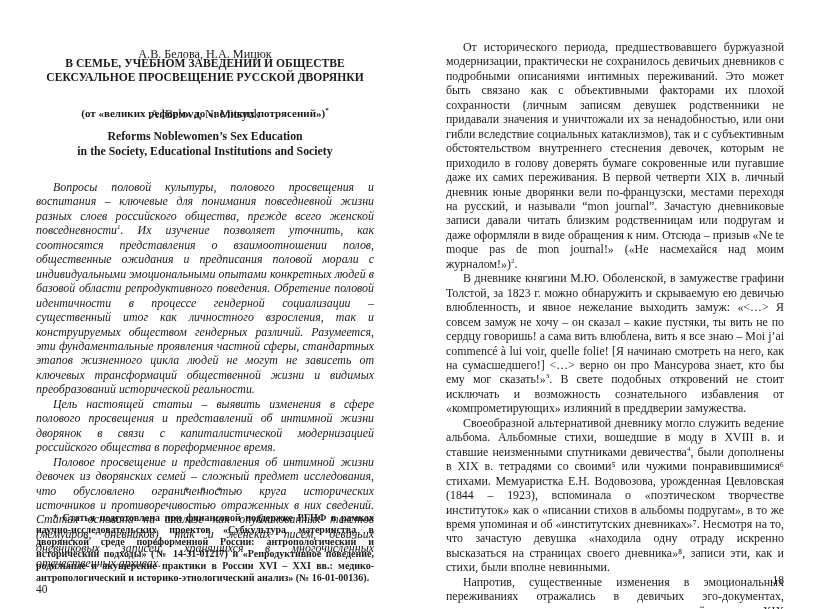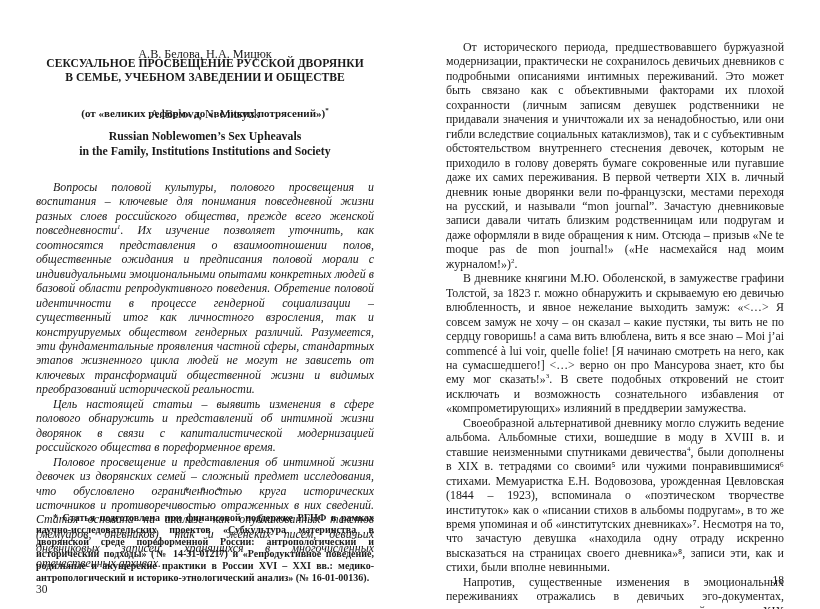--- a/index.html
+++ b/index.html
@@ -24,39 +24,39 @@
   #pnum-left { left: 0; top: 583px; }
   #pnum-right { right: 0; top: 574px; }
   #right-body { top: 40px; }
 </style>
 </head>
 <body>
 
 <div class="page" id="page-left">
   <div class="authors">А.В. Белова, Н.А. Мицюк</div>
   <div class="title-ru">
+    <div>В СЕМЬЕ, УЧЕБНОМ ЗАВЕДЕНИИ И ОБЩЕСТВЕ</div>
     <div>СЕКСУАЛЬНОЕ ПРОСВЕЩЕНИЕ РУССКОЙ ДВОРЯНКИ</div>
-    <div>В СЕМЬЕ, УЧЕБНОМ ЗАВЕДЕНИИ И ОБЩЕСТВЕ</div>
     <div class="sub"><span>(от «великих реформ» до «великих потрясений»)</span><sup style="font-size:7px;">*</sup></div>
   </div>
   <div class="authors-en">A. Belova, N. Mitsyuk</div>
   <div class="title-en">
-    <div>Russian Noblewomen’s Sex Upheavals</div>
-    <div>in the Family, Institutions Institutions and Society</div>
+    <div>Reforms Noblewomen’s Sex Education</div>
+    <div>in the Society, Educational Institutions and Society</div>
   </div>
   <div class="body" id="left-body">
     <p><span>Вопросы половой культуры, полового просвещения и воспитания – ключевые для понимания повседневной жизни разных слоев российского общества, прежде всего женской повседневности</span><sup>1</sup><span>. Их изучение позволяет уточнить, как соотносятся представления о взаимоотношении полов, общественные ожидания и предписания половой морали с индивидуальными эмоциональными опытами конкретных людей в базовой области репродуктивного поведения. Обретение половой идентичности в процессе гендерной социализации – существенный итог как личностного взросления, так и конструируемых обществом гендерных различий. Разумеется, эти фундаментальные проявления частной сферы, стандартных этапов жизненного цикла людей не могут не зависеть от ключевых трансформаций общественной жизни и видимых преобразований исторической реальности.</span></p>
-    <p><span>Цель настоящей статьи – выявить изменения в сфере полового обнаружить и представлений об интимной жизни дворянок в связи с капиталистической модернизацией российского общества в пореформенное время.</span></p>
+    <p><span>Цель настоящей статьи – выявить изменения в сфере полового просвещения и представлений об интимной жизни дворянок в связи с капиталистической модернизацией российского общества в пореформенное время.</span></p>
     <p><span>Половое просвещение и представления об интимной жизни девочек из дворянских семей – сложный предмет исследования, что обусловлено ограниченностью круга исторических источников и противоречивостью отраженных в них сведений. Статья основана на анализе как опубликованных текстов (мемуаров, дневников), так и женских писем, девичьих дневниковых записей, хранящихся в многочисленных отечественных архивах.</span></p>
   </div>
   <div class="stars">* * *</div>
   <div class="fn">
     <p>* Статья подготовлена при финансовой поддержке РГНФ в рамках научно-исследовательских проектов «Субкультура материнства в дворянской среде пореформенной России: антропологический и исторический подходы» (№ 14-31-01217) и «Репродуктивное поведение, родильные и акушерские практики в России XVI – XXI вв.: медико-антропологический и историко-этнологический анализ» (№ 16-01-00136).</p>
   </div>
-  <div class="pnum" id="pnum-left">30</div>
+  <div class="pnum" id="pnum-left">40</div>
 </div>
 
 <div class="page" id="page-right">
   <div class="body" id="right-body">
     <p><span>От исторического периода, предшествовавшего буржуазной модернизации, практически не сохранилось девичьих дневников с подробными описаниями интимных переживаний. Это может быть связано как с объективными факторами их плохой сохранности (личным записям девушек родственники не придавали значения и уничтожали их за ненадобностью, или они гибли вследствие социальных катаклизмов), так и с субъективным обстоятельством внутреннего стеснения девочек, которым не приходило в голову доверять бумаге сокровенные или пугавшие даже их самих переживания. В первой четверти XIX в. личный дневник юные дворянки вели по-французски, местами переходя на русский, и называли “mon journal”. Зачастую дневниковые записи давали читать близким родственницам или подругам и даже оформляли в виде обращения к ним. Отсюда – призыв «Ne te moque pas de mon journal!» («Не насмехайся над моим журналом!»)</span><sup>2</sup><span>.</span></p>
     <p><span>В дневнике княгини М.Ю. Оболенской, в замужестве графини Толстой, за 1823 г. можно обнаружить и скрываемую ею девичью влюбленность, и явное нежелание выходить замуж: «&lt;…&gt; Я совсем замуж не хочу – он сказал – какие пустяки, ты вить не по сердцу говоришь! а сама вить влюблена, вить я все знаю – Moi j’ai commencé à lui voir, quelle folie! [Я начинаю смотреть на него, как на сумасшедшего!] &lt;…&gt; верно он про Мансурова знает, кто бы ему мог сказать!»</span><sup>3</sup><span>. В свете подобных откровений не стоит исключать и возможность сознательного избавления от «компрометирующих» излияний в преддверии замужества.</span></p>
     <p><span>Своеобразной альтернативой дневнику могло служить ведение альбома. Альбомные стихи, вошедшие в моду в XVIII в. и ставшие неизменными спутниками девичества</span><sup>4</sup><span>, были дополнены в XIX в. тетрадями со своими⁵ или чужими понравившимися⁶ стихами. Мемуаристка Е.Н. Водовозова, урожденная Цевловская (1844 – 1923), вспоминала о «поэтическом творчестве институток» как о «писании стихов в альбомы подругам», в то же время упоминая и об «институтских дневниках»⁷. Несмотря на то, что зачастую девушка «находила одну отраду искренно высказаться на страницах своего дневника»⁸, записи эти, как и стихи, были вполне невинными.</span></p>
     <p><span>Напротив, существенные изменения в эмоциональных переживаниях отражались в девичьих эго-документах, получивших широкое распространение во второй половине XIX в. Если накануне «взросления» девочки рассуждали о детских проблемах (игрушках, дружбе, родителях, праздниках), их занимали внешние проявления жизни, то с наступлением возраста полового созревания страницы дневников наполнялись рефлексивными размышлениями</span></p>
 
   </div>

